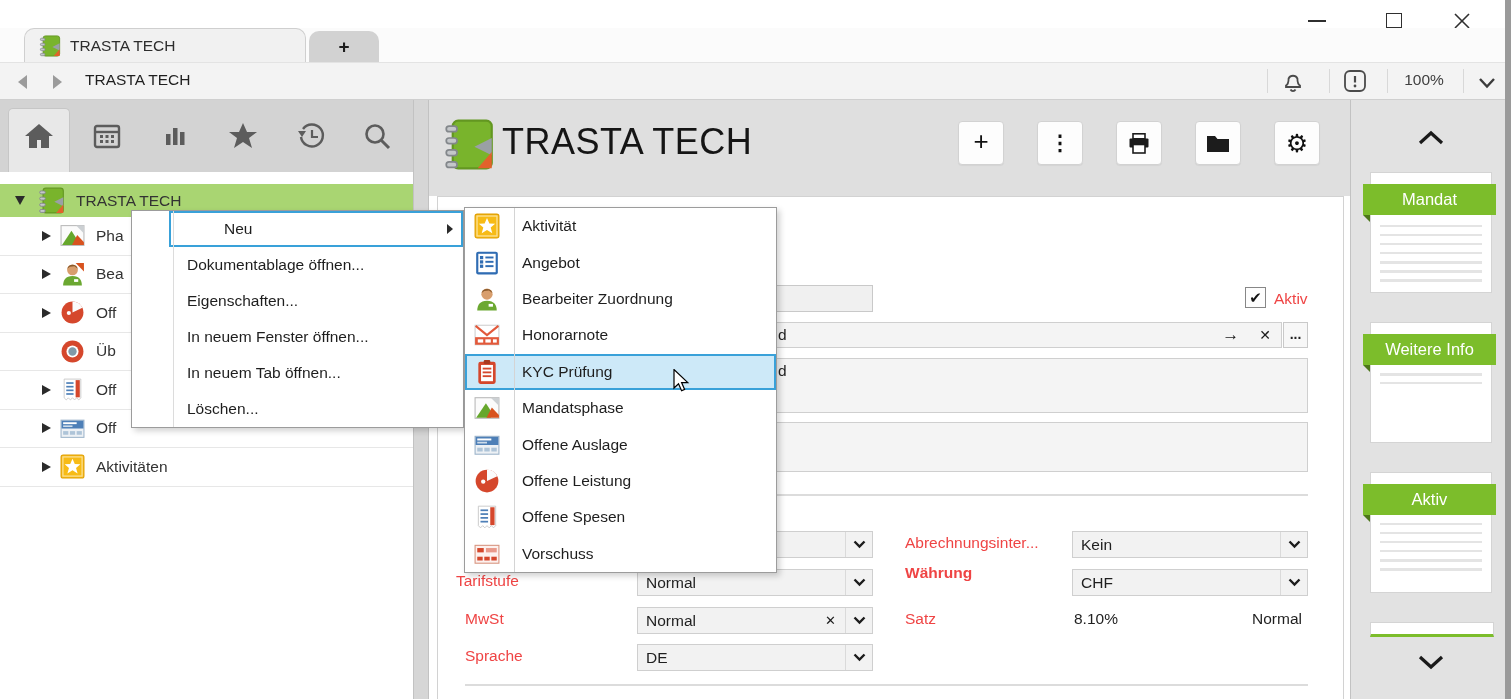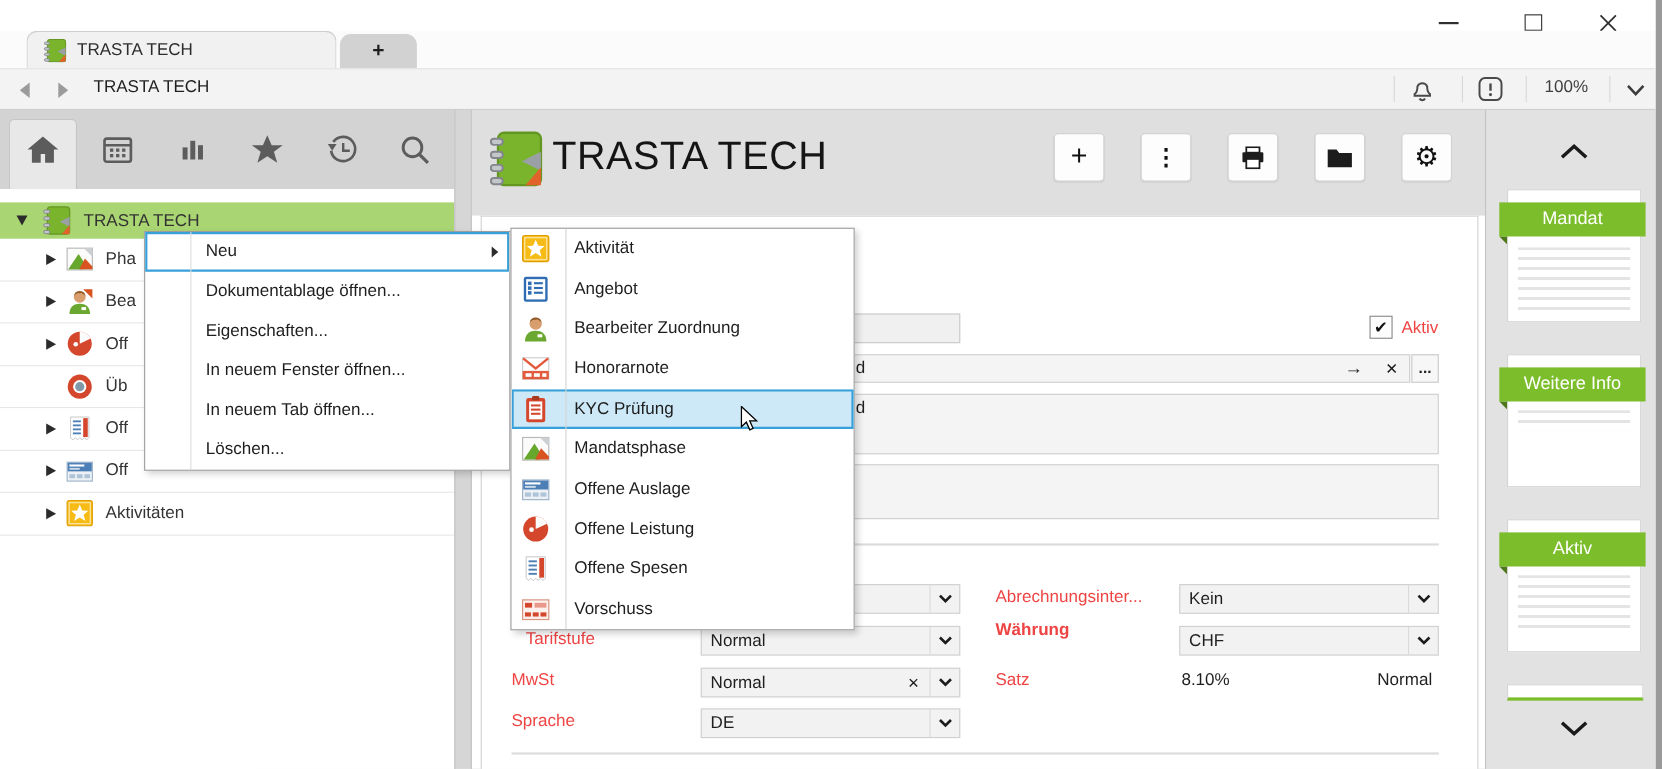--- a/index.html
+++ b/index.html
@@ -82,21 +82,21 @@
   .checkbox{width:21px;height:21px;background:#fdfdfd;border:1px solid #878787;box-sizing:border-box;
             display:flex;align-items:center;justify-content:center;font-size:15px;color:#111;}
   .ro-val{font-size:15.5px;color:#1f1f1f;}
 
   
   .ctx{left:131px;top:210px;width:333px;background:#fff;border:1px solid #9c9c9c;box-sizing:border-box;
        box-shadow:3px 3px 6px rgba(0,0,0,0.18);z-index:10;}
   .ctx::before{content:"";position:absolute;left:0;top:0;bottom:0;width:41px;border-right:1px solid #dcdcdc;z-index:1;}
   .ctx-item{position:relative;height:36px;display:flex;align-items:center;padding-left:55px;
             font-size:15.5px;color:#1e1e1e;}
-  .hl-border{box-shadow:inset 0 0 0 2px #39a1d9;background:#fff;}
+  .hl-border{box-shadow:inset 0 0 0 2px #39a1d9;background:#fff;margin-left:37px;}
   .arrow-r{position:absolute;right:10px;width:0;height:0;border-left:6px solid #2b2b2b;
            border-top:5px solid transparent;border-bottom:5px solid transparent;}
   .submenu{left:464px;top:207px;width:313px;background:#fff;border:1px solid #9c9c9c;box-sizing:border-box;
            box-shadow:3px 3px 6px rgba(0,0,0,0.18);z-index:11;}
   .submenu::before{content:"";position:absolute;left:0;top:0;bottom:0;width:49px;border-right:1px solid #d4d4d4;z-index:1;}
   .sub-item{position:relative;height:36.4px;display:flex;align-items:center;padding-left:57px;
             font-size:15.5px;color:#1e1e1e;}
   .sub-item .mi{position:absolute;left:9px;top:50%;transform:translateY(-50%);width:26px;height:26px;z-index:2;}
   .hl-fill{background:#cde9f8;box-shadow:inset 0 0 0 2px #39a1d9;}
 
@@ -459,21 +459,21 @@
   <div class="abs f-label" style="left:905px;top:534px;">Abrechnungsinter...</div>
   <div class="abs combo" style="left:1072px;top:531px;width:236px;">
     <span class="combo-val">Kein</span>
     <span class="combo-btn">
         <svg width="13" height="9" viewBox="0 0 13 9">
           <polyline points="1.5,1.5 6.5,6.5 11.5,1.5" fill="none" stroke="#1c1c1c" stroke-width="2.4"></polyline>
         </svg>
       </span>
   </div>
 
-  <div class="abs f-label" style="left:478px;top:572px;">Tarifstufe</div>
+  <div class="abs f-label" style="left:456px;top:572px;">Tarifstufe</div>
   <div class="abs combo" style="left:637px;top:569px;width:236px;">
     <span class="combo-val">Normal</span>
     <span class="combo-btn">
         <svg width="13" height="9" viewBox="0 0 13 9">
           <polyline points="1.5,1.5 6.5,6.5 11.5,1.5" fill="none" stroke="#1c1c1c" stroke-width="2.4"></polyline>
         </svg>
       </span>
   </div>
   <div class="abs f-label" style="left:905px;top:564px;font-weight:bold;">Währung</div>
   <div class="abs combo" style="left:1072px;top:569px;width:236px;">

